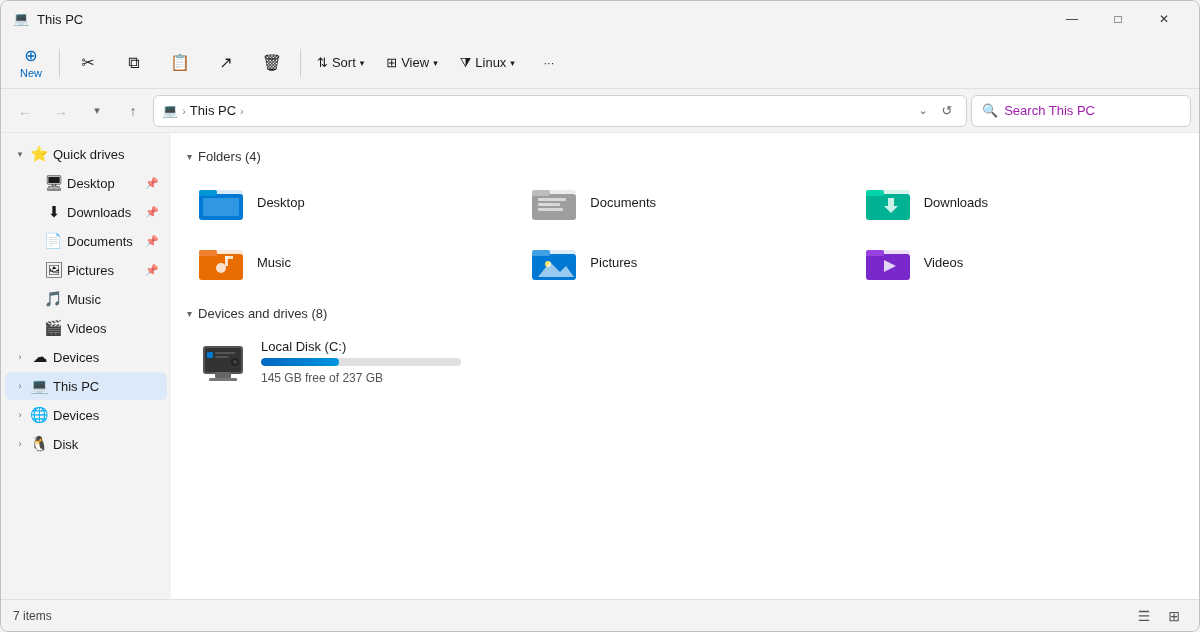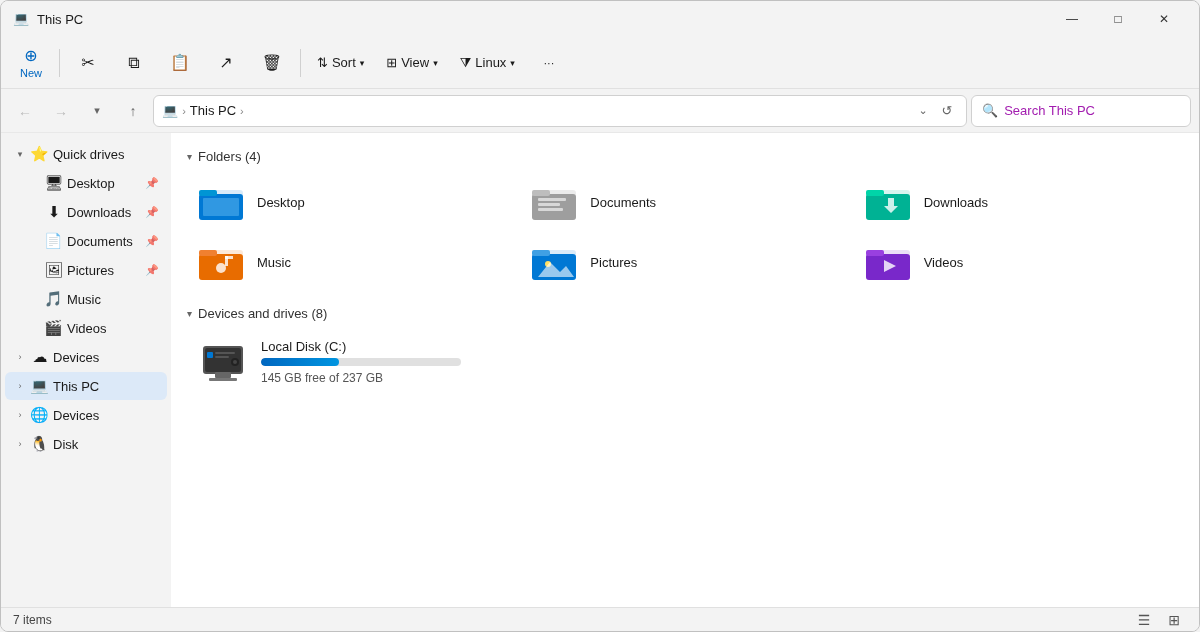--- a/index.html
+++ b/index.html
@@ -293,21 +293,21 @@
       overflow: hidden;
     }
     .drive-bar-fill {
       height: 100%;
       border-radius: 4px;
     }
     .drive-free { font-size: 12px; color: #555; margin-top: 1px; }
 
     
     .statusbar {
-      height: 24px;
+      height: 32px;
       background: #f3f3f3;
       border-top: 1px solid #e0e0e0;
       display: flex;
       align-items: center;
       justify-content: space-between;
       padding: 0 12px;
       font-size: 12px;
       color: #444;
     }
     .statusbar-right {

